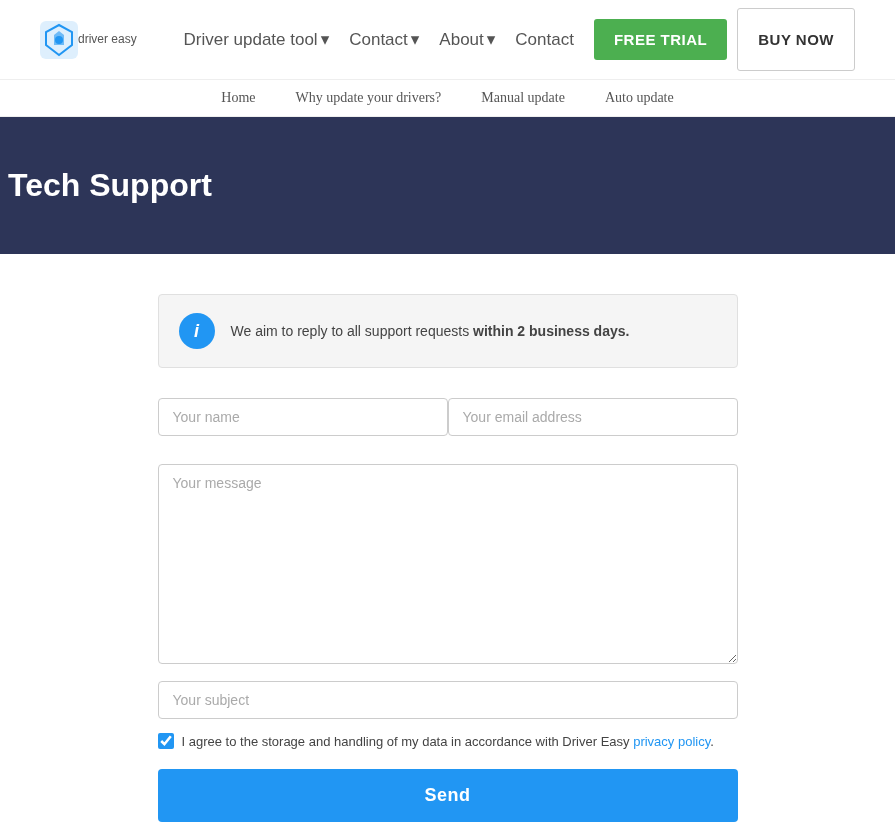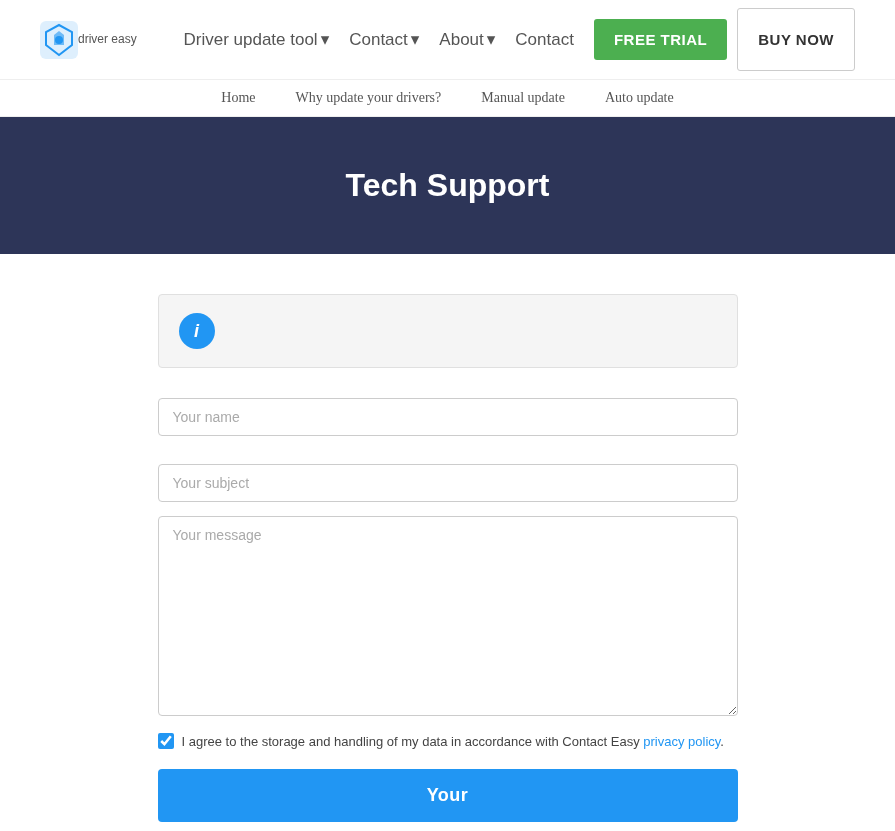--- a/index.html
+++ b/index.html
@@ -87,22 +87,21 @@
       text-decoration: none;
       font-size: 14px;
       cursor: pointer;
       font-family: Liberation Serif, serif;
     }
 
     
     .hero {
       background: #2d3558;
       color: #fff;
-      text-align: center;
-      padding: 50px 37px;
+      padding: 50px 8px;
     }
     .hero h1 {
       font-size: 32px;
       font-weight: bold;
     }
 
     
     .main-content {
       max-width: 620px;
       margin: 40px auto;
@@ -254,47 +253,53 @@
 <div class="hero">
   <h1>Tech Support</h1>
 </div>
 
 <div class="main-content">
 
   <div class="info-box">
     <div class="info-icon">
       <span>i</span>
     </div>
+    <div class="info-text">
+      <span>We aim to reply to all support requests </span><strong>within 2 business days.</strong>
+    </div>
   </div>
 
   <form>
 
     
     <div class="form-row">
       <div class="form-field">
         <input type="text" placeholder="Your name" style="">
       </div>
+      <div class="form-field">
+        <input type="email" placeholder="Your email address" style="">
+      </div>
+    </div>
+
+    
+    <div class="form-field">
+      <textarea placeholder="Your message" style=""></textarea>
     </div>
 
     
     <div class="form-field">
       <input type="text" placeholder="Your subject" style="">
-    </div>
-
-    
-    <div class="form-field">
-      <textarea placeholder="Your message" style=""></textarea>
     </div>
 
     
     <div class="checkbox-row">
       <input type="checkbox" id="agree-checkbox" checked="" style="">
       <label for="agree-checkbox">
-        <span>I agree to the storage and handling of my data in accordance with Contact Easy </span><a href="#">privacy policy</a>.
+        <span>I agree to the storage and handling of my data in accordance with Driver Easy </span><a href="#">privacy policy</a>.
       </label>
     </div>
 
     
-    <button type="submit" class="btn-send">Your</button>
+    <button type="submit" class="btn-send">Send</button>
 
   </form>
 
 </div>
 
 </body></html>

